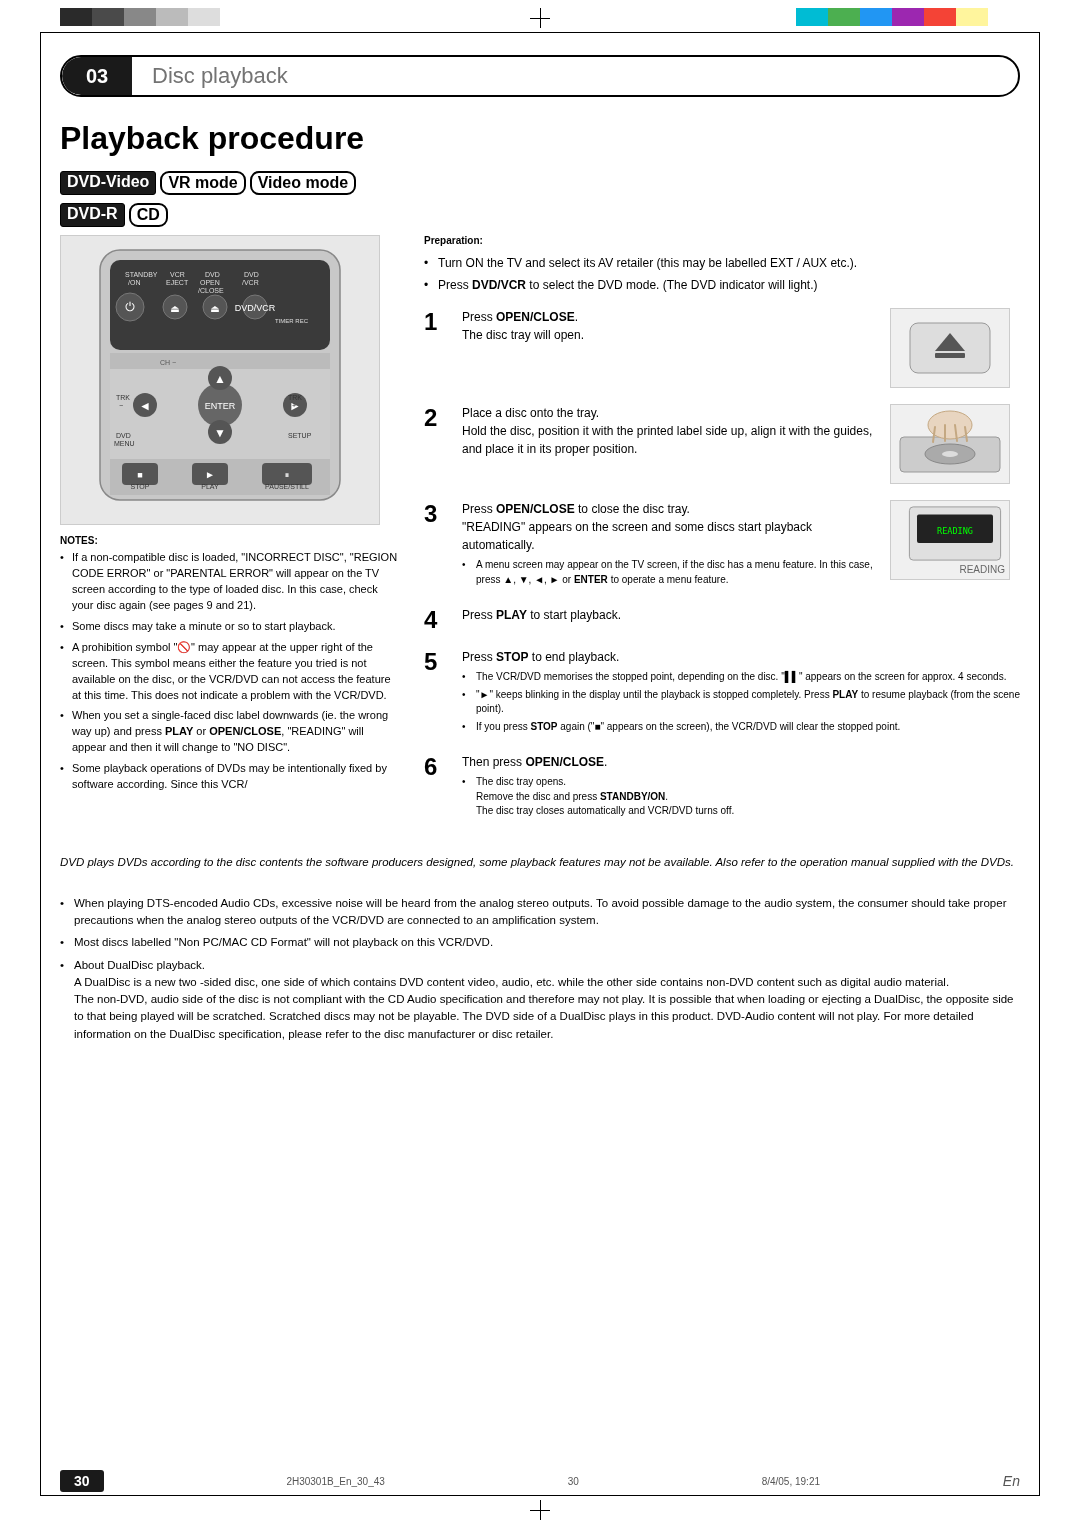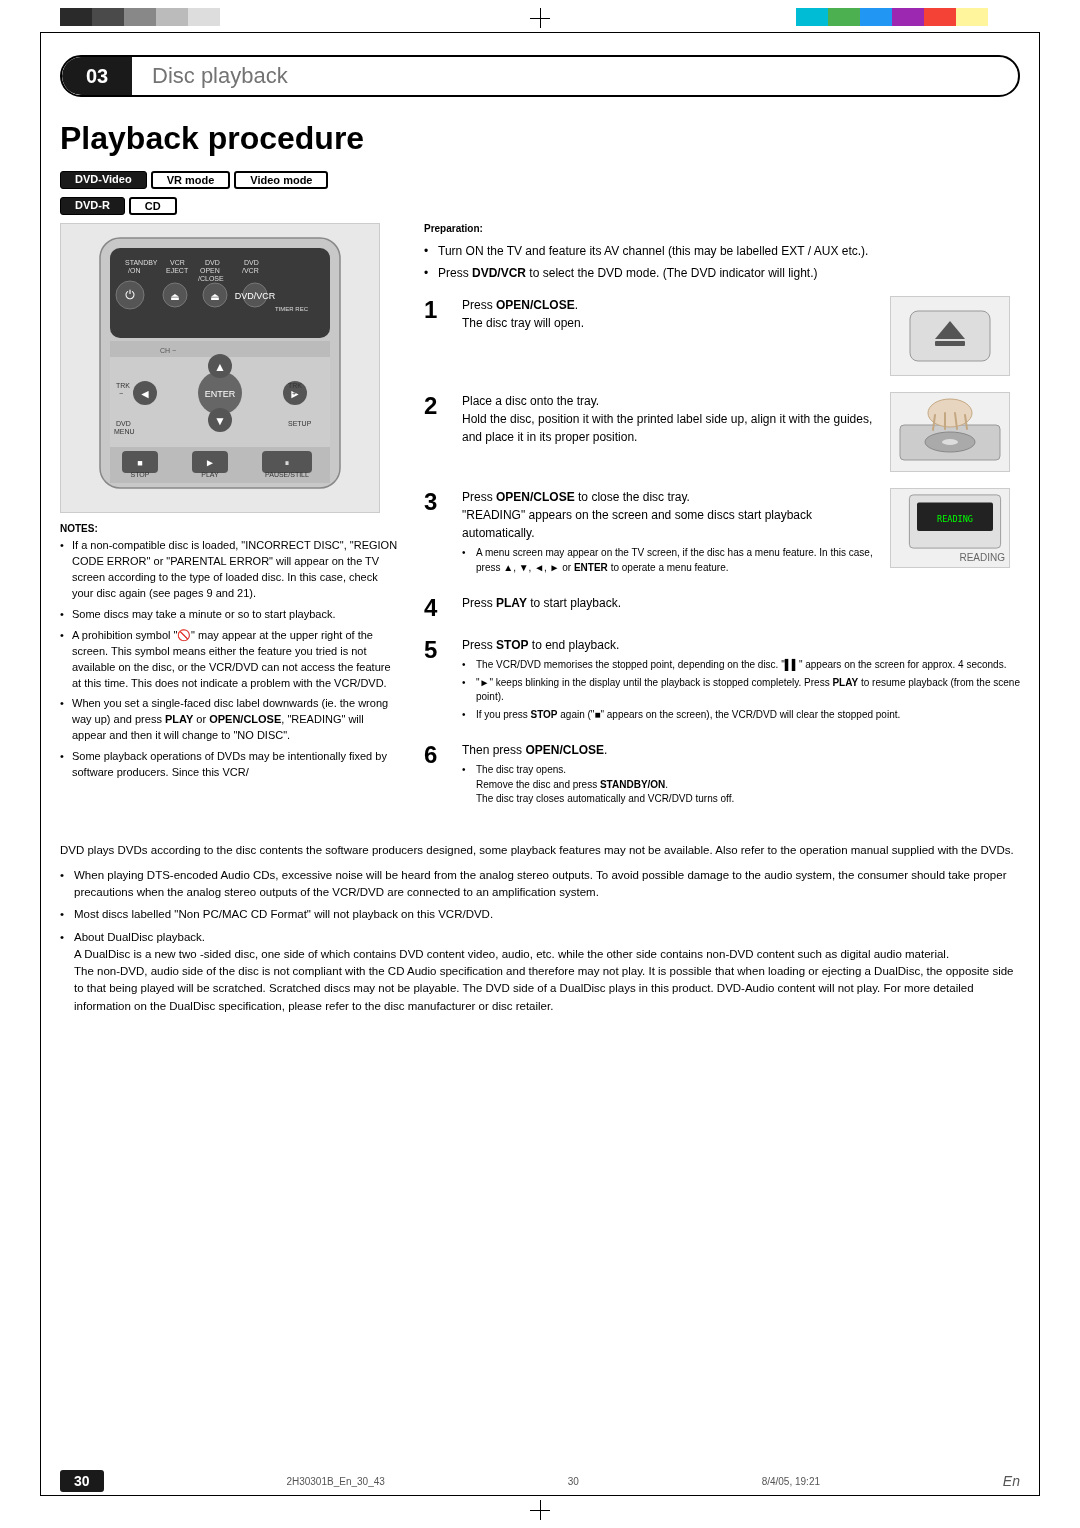--- a/index.html
+++ b/index.html
@@ -126,31 +126,32 @@
     
     .mode-badges {
       display: flex;
       gap: 4px;
       flex-wrap: wrap;
       margin-bottom: 8px;
     }
     .badge {
       border: 1.5px solid #000;
       border-radius: 3px;
-      padding: 1px 14px;
-      font-size: 11px;
+      padding: 1px 6px;
+      font-size: 16px;
       font-weight: bold;
       background: #fff;
     }
     .badge.filled {
       background: #1a1a1a;
       color: #fff;
     }
     .badge.outline-bold {
       border-width: 2px;
+      border-radius: 9px;
     }
 
     
     .two-col {
       display: flex;
       gap: 24px;
       margin-top: 4px;
     }
     .left-col {
       width: 340px;
@@ -288,21 +289,22 @@
       margin-top: 2px;
     }
 
     
     .bottom-notes {
       margin-top: 16px;
       font-size: 11.5px;
       line-height: 1.5;
     }
     .bottom-notes p {
-      margin-bottom: 8px;
+      margin-bottom: 24px;
+      font-style: italic;
     }
     .bottom-notes ul {
       list-style: none;
       padding: 0;
     }
     .bottom-notes ul li {
       padding-left: 14px;
       position: relative;
       margin-bottom: 5px;
     }
@@ -528,30 +530,30 @@
         </svg>
       </div>
 
       <div class="notes-section">
         <div class="notes-title">NOTES:</div>
         <ul class="notes-list">
           <li>If a non-compatible disc is loaded, "INCORRECT DISC", "REGION CODE ERROR" or "PARENTAL ERROR" will appear on the TV screen according to the type of loaded disc. In this case, check your disc again (see pages 9 and 21).</li>
           <li>Some discs may take a minute or so to start playback.</li>
           <li>A prohibition symbol "🚫" may appear at the upper right of the screen. This symbol means either the feature you tried is not available on the disc, or the VCR/DVD can not access the feature at this time. This does not indicate a problem with the VCR/DVD.</li>
           <li>When you set a single-faced disc label downwards (ie. the wrong way up) and press <b>PLAY</b> or <b>OPEN/CLOSE</b>, "READING" will appear and then it will change to "NO DISC".</li>
-          <li>Some playback operations of DVDs may be intentionally fixed by software producers. Since this VCR/</li>
+          <li>Some playback operations of DVDs may be intentionally fixed by software according. Since this VCR/</li>
         </ul>
       </div>
     </div>
 
     <div class="right-col">
 
       <div class="preparation-title">Preparation:</div>
       <ul class="prep-list">
-        <li>Turn ON the TV and feature its AV channel (this may be labelled EXT / AUX etc.).</li>
+        <li>Turn ON the TV and select its AV retailer (this may be labelled EXT / AUX etc.).</li>
         <li>Press <b>DVD/VCR</b> to select the DVD mode. (The DVD indicator will light.)</li>
       </ul>
 
       <div class="steps-section">
 
         <div class="step-row">
           <div class="step-num">1</div>
           <div class="step-content">
             <div class="step-text">Press <b>OPEN/CLOSE</b>.<br>The disc tray will open.</div>
           </div>

